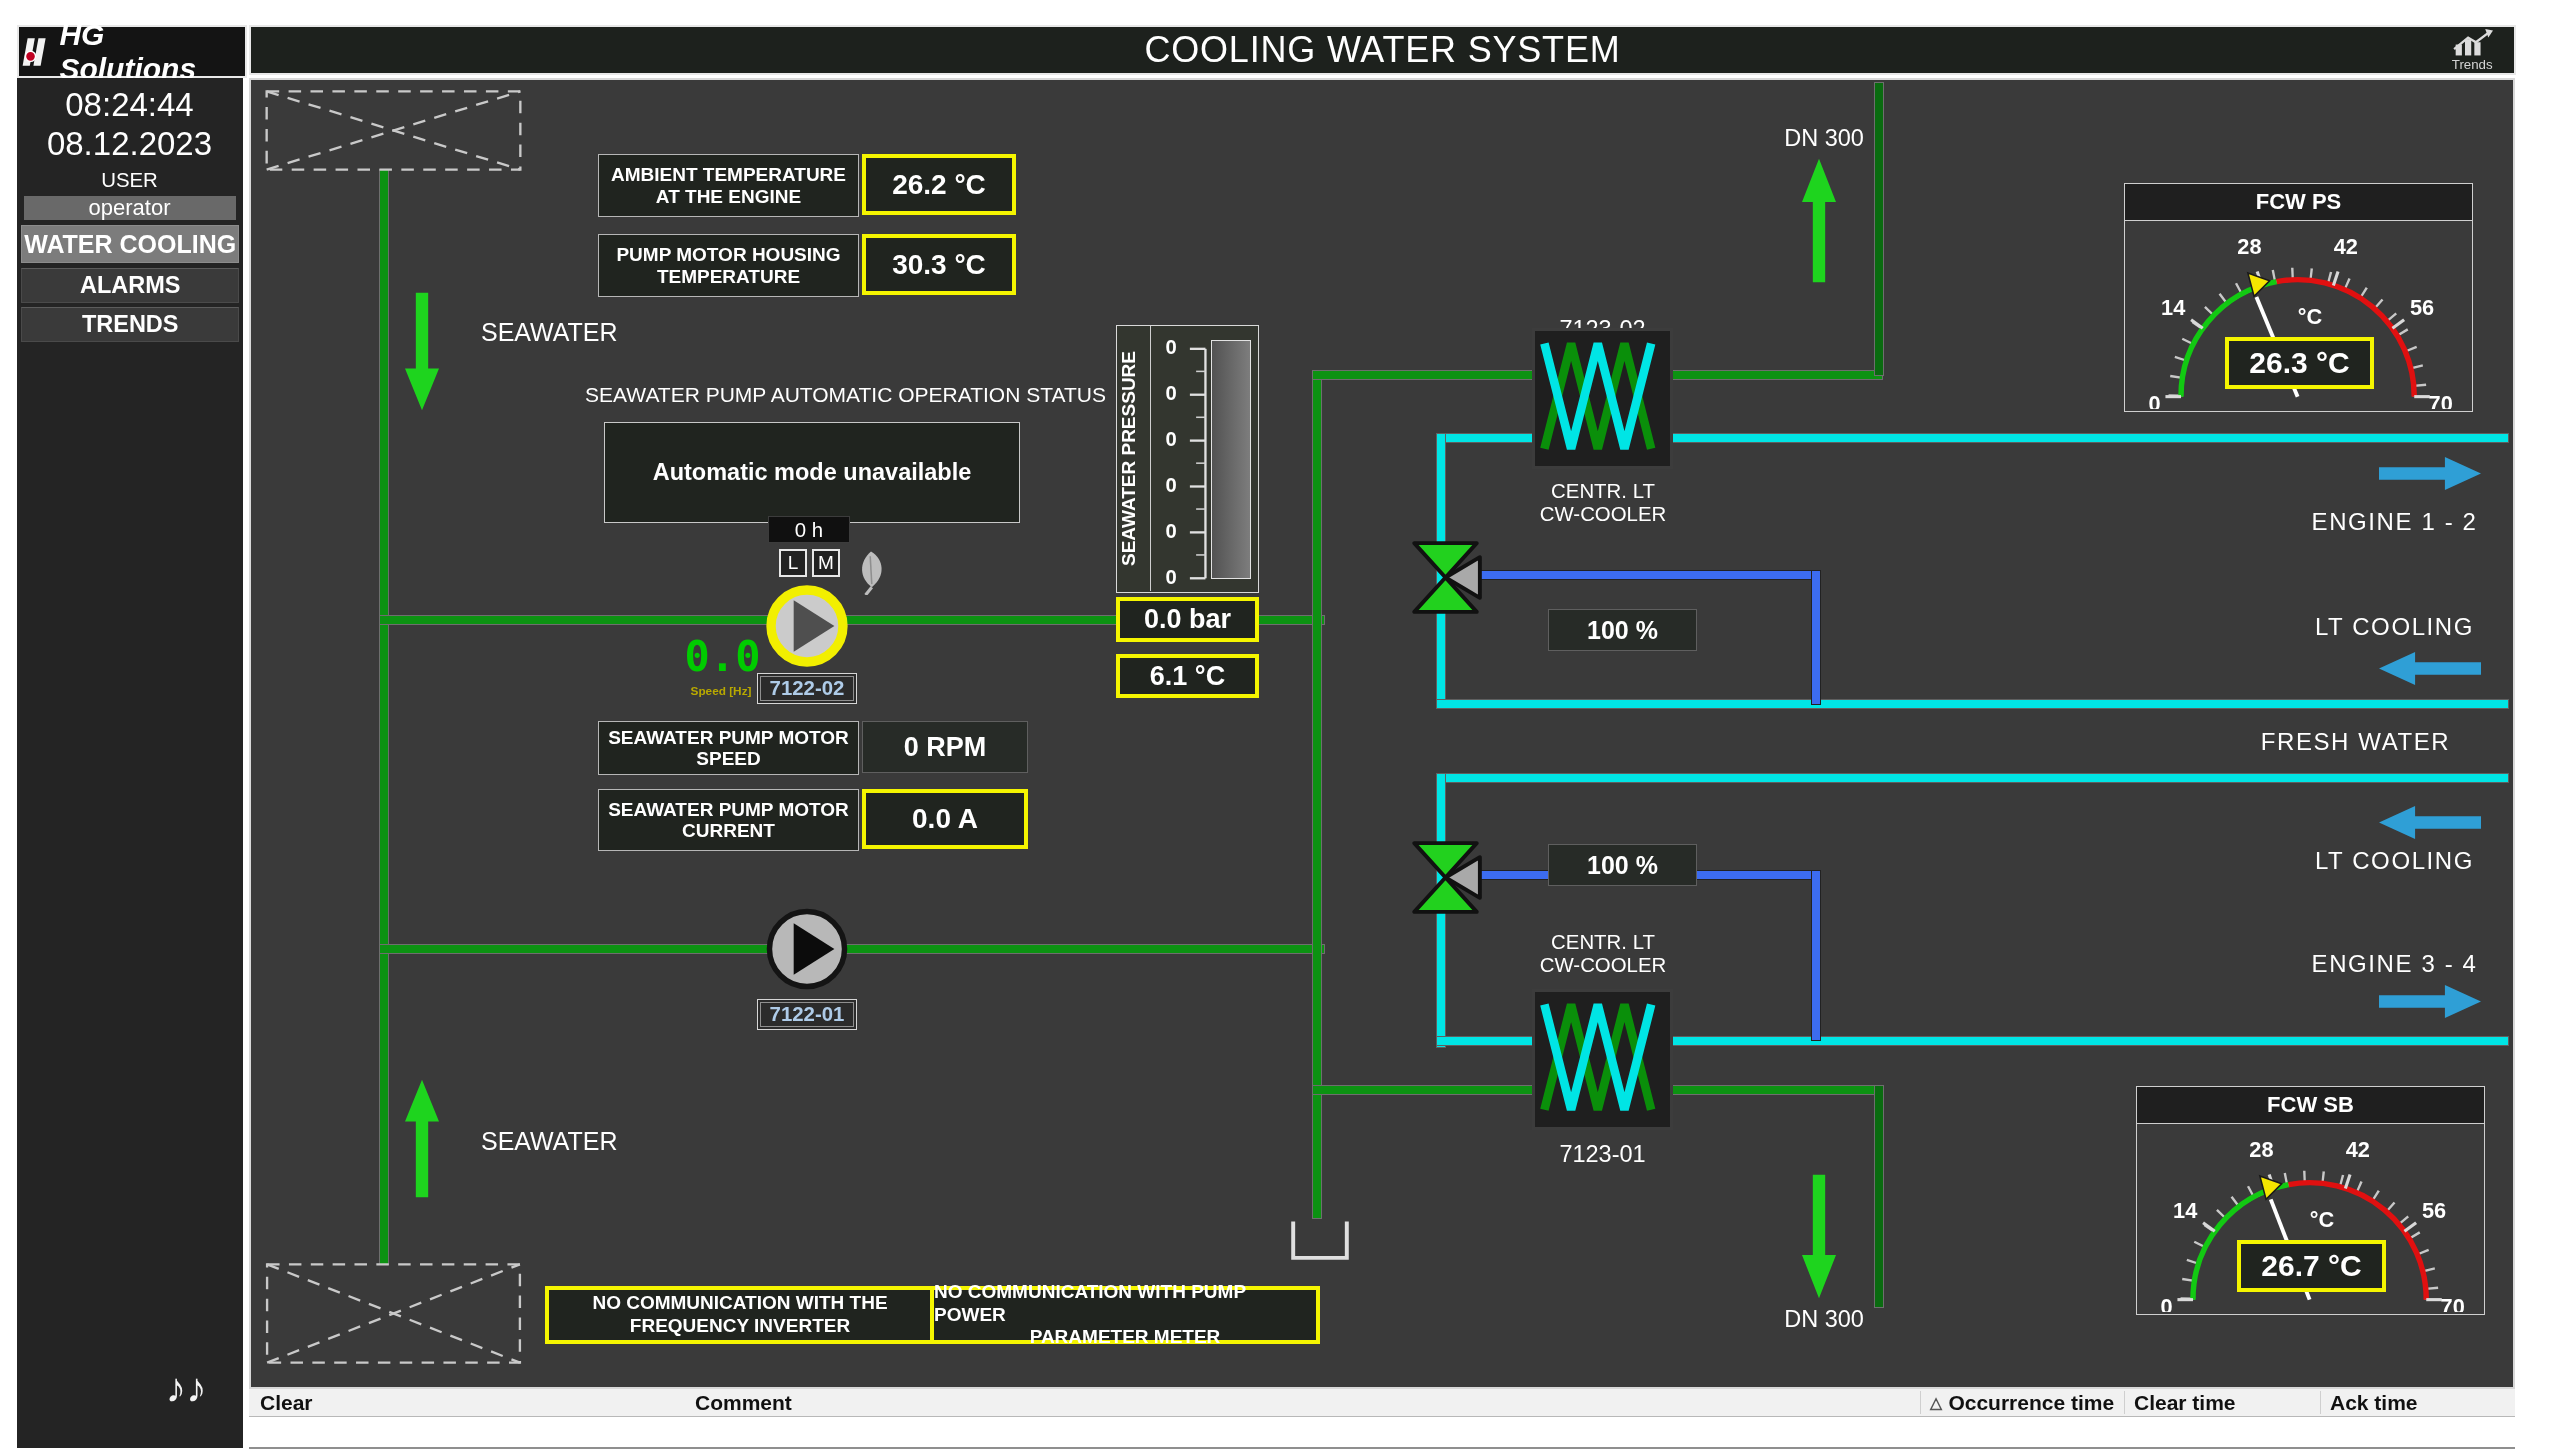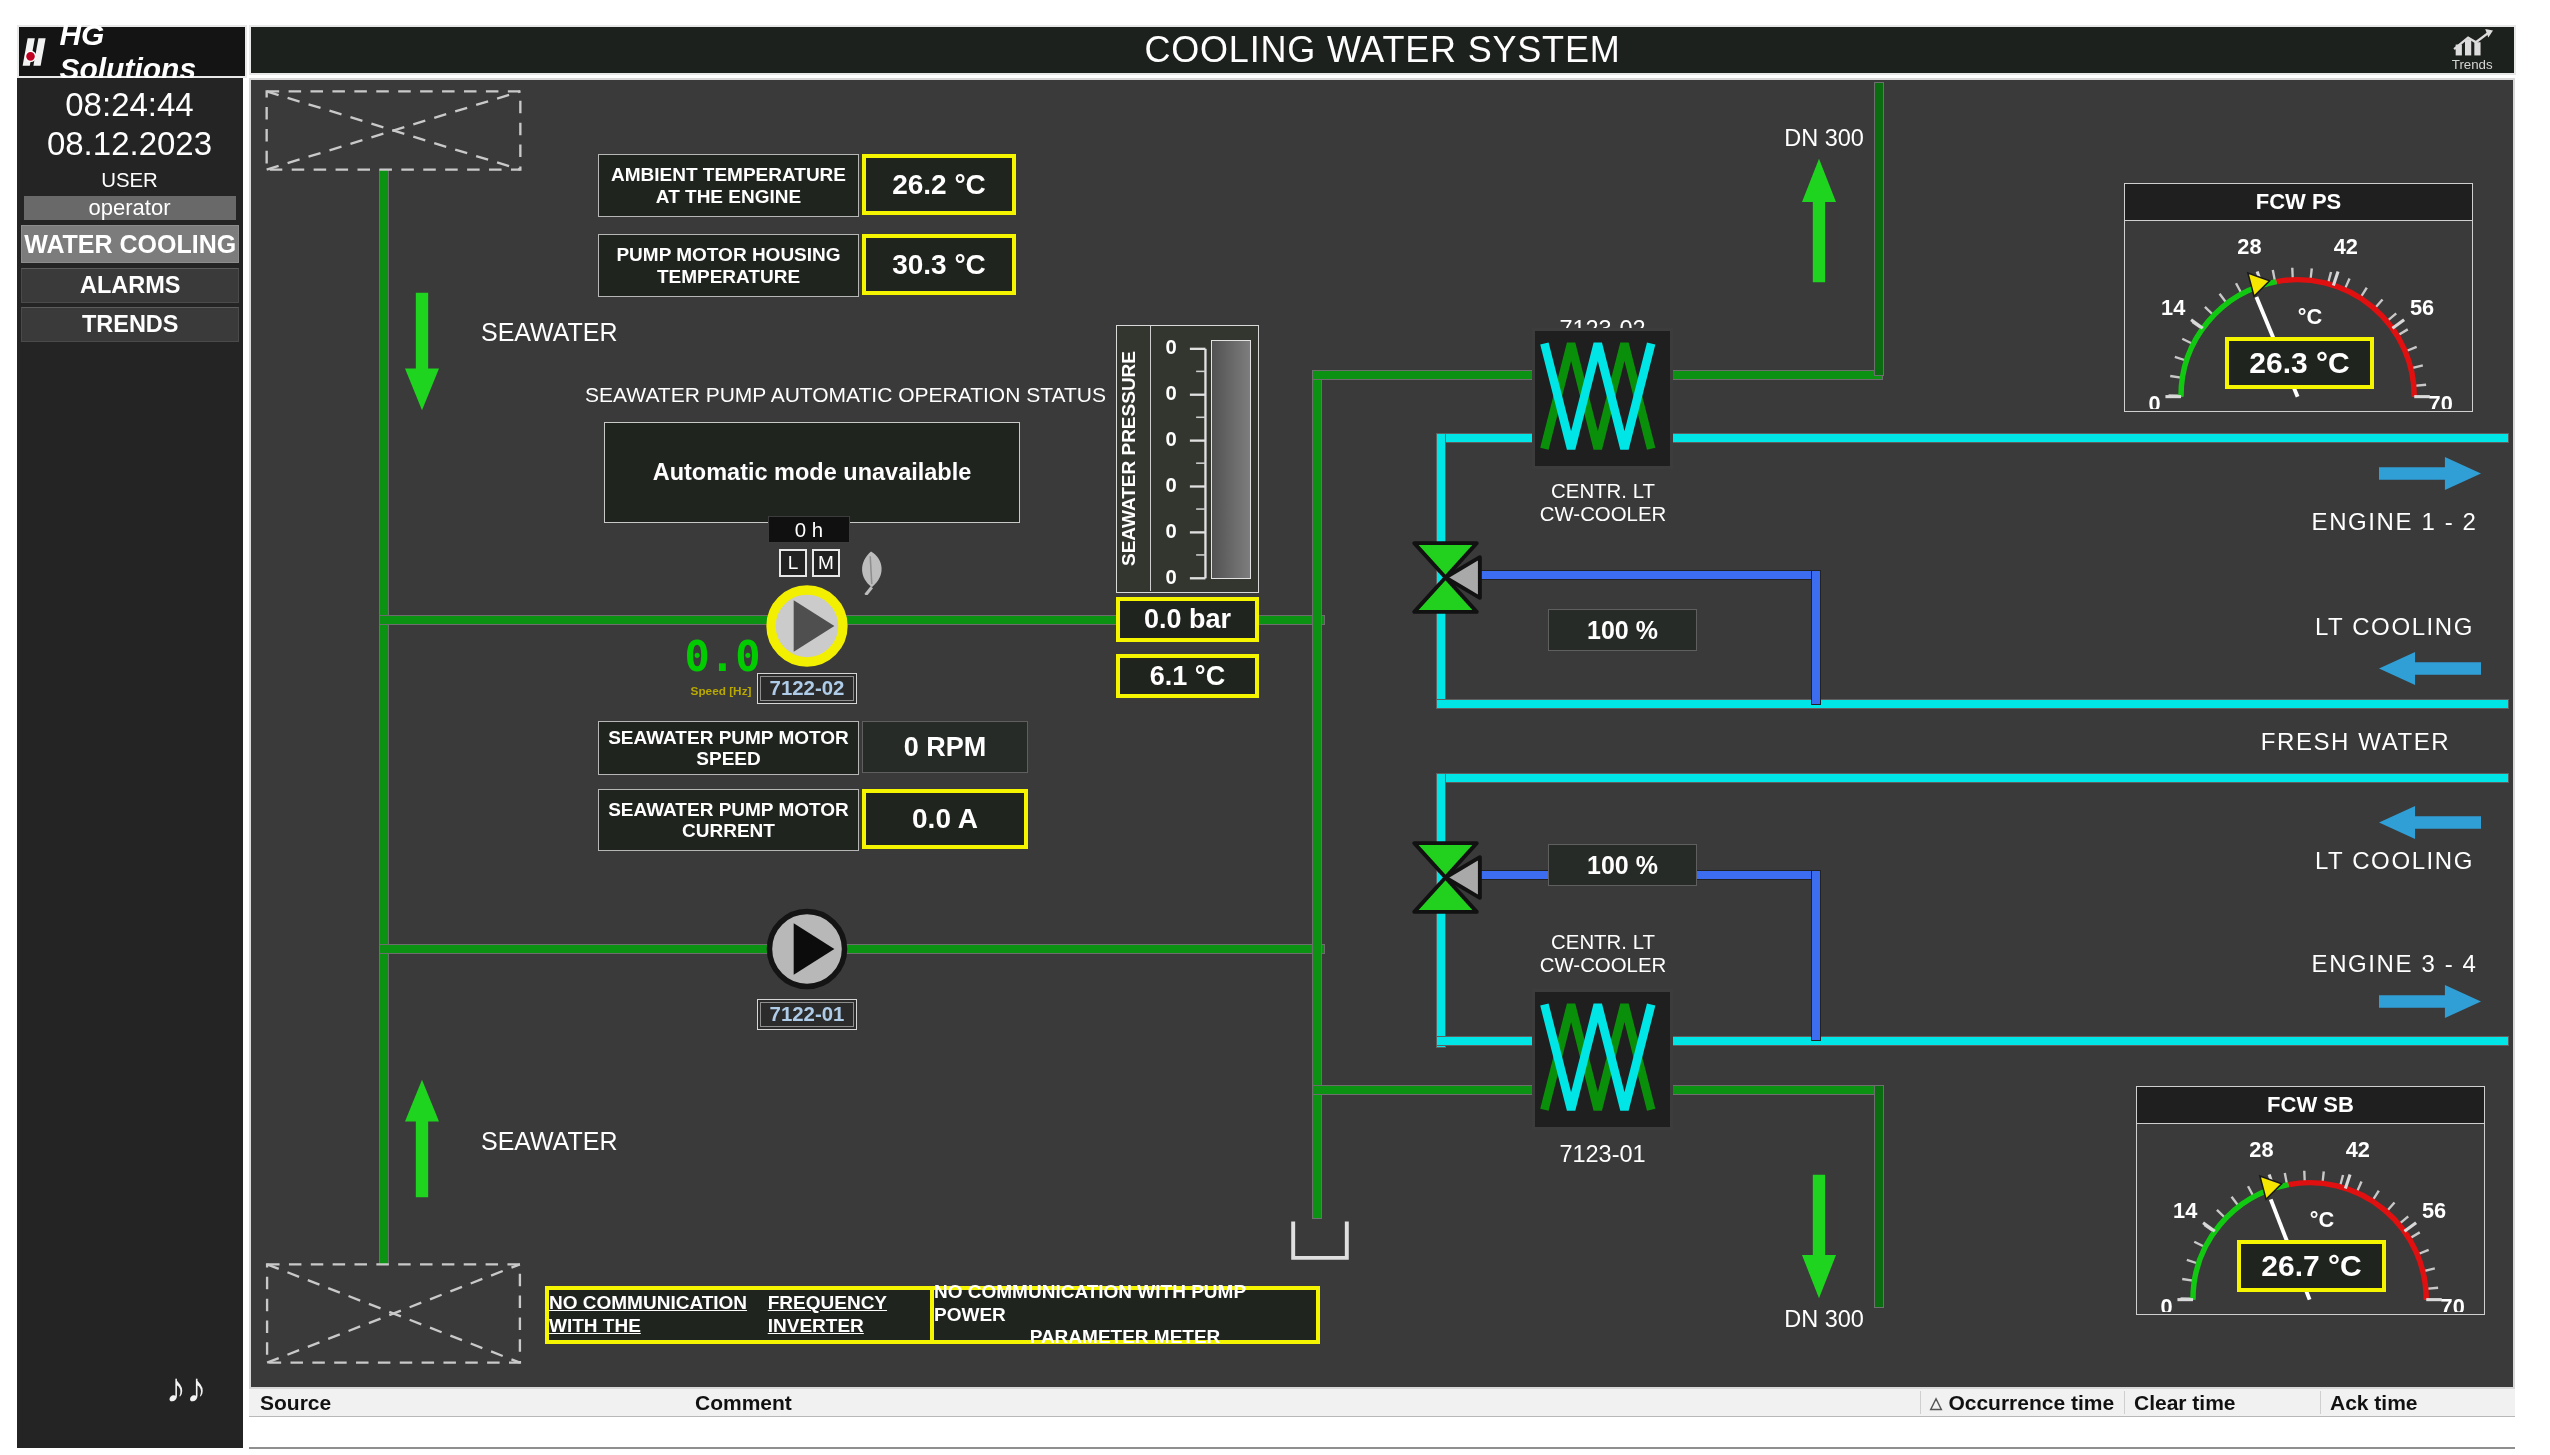--- a/index.html
+++ b/index.html
@@ -314,33 +314,33 @@
         <text x="382" y="120" fill="#fff" font-size="28" font-weight="bold" text-anchor="middle">56</text>
         <text x="406" y="244" fill="#fff" font-size="28" font-weight="bold" text-anchor="middle">70</text>
         <text x="238" y="132" fill="#fff" font-size="28" font-weight="bold" text-anchor="middle">°C</text>
         <polygon points="158,66 186,76 166,96" fill="#f5e600" stroke="#1a1a1a" stroke-width="2"></polygon>
         <line x1="222" y1="225" x2="172" y2="96" stroke="#ffffff" stroke-width="5"></line>
       </svg>
       <div class="abs valyellow" style="left:100px;top:116px;width:149px;height:52px;font-size:30px;box-sizing:border-box;">26.7 °C</div>
     </div>
   </div>
 
-  <div class="abs valyellow" style="left:545px;top:1286px;width:390px;height:58px;box-sizing:border-box;flex-direction:row;line-height:1.2;font-size:19px;text-decoration:underline;">
+  <div class="abs valyellow" style="left:545px;top:1286px;width:390px;height:58px;box-sizing:border-box;flex-direction:column;line-height:1.2;font-size:19px;">
     <span>NO COMMUNICATION WITH THE</span>
     <span>FREQUENCY INVERTER</span>
   </div>
   <div class="abs valyellow" style="left:930px;top:1286px;width:390px;height:58px;box-sizing:border-box;flex-direction:column;line-height:1.2;font-size:19px;">
     <span>NO COMMUNICATION WITH PUMP POWER</span>
     <span>PARAMETER METER</span>
   </div>
 
   <div class="abs" style="left:249px;top:1389px;width:2266px;height:60px;background:#ffffff;border-bottom:2.4px solid #8f8f8f;box-sizing:border-box;">
     <div style="position:relative;height:27px;background:#f1f1f1;border-bottom:1.6px solid #b8b8b8;">
       <div class="abs thead-cell" style="left:11px;top:0;height:27px;cursor:pointer;">
-        <span>Source</span>
+        <span>Clear</span>
       </div>
       <div class="abs" style="left:1671px;top:1.6px;height:23.5px;border-left:1.6px solid #cfcfcf;"></div>
       <div class="abs thead-cell" style="left:446px;top:0;height:27px;cursor:pointer;">
         <span>Comment</span>
       </div>
       <div class="abs thead-cell" style="left:1681px;top:0;height:27px;gap:6.3px;cursor:pointer;">
         <span style="font-size:15.7px;color:#555;">△</span>
         <span>Occurrence time</span>
       </div>
       <div class="abs" style="left:1875px;top:1.6px;height:23.5px;border-left:1.6px solid #cfcfcf;"></div>

